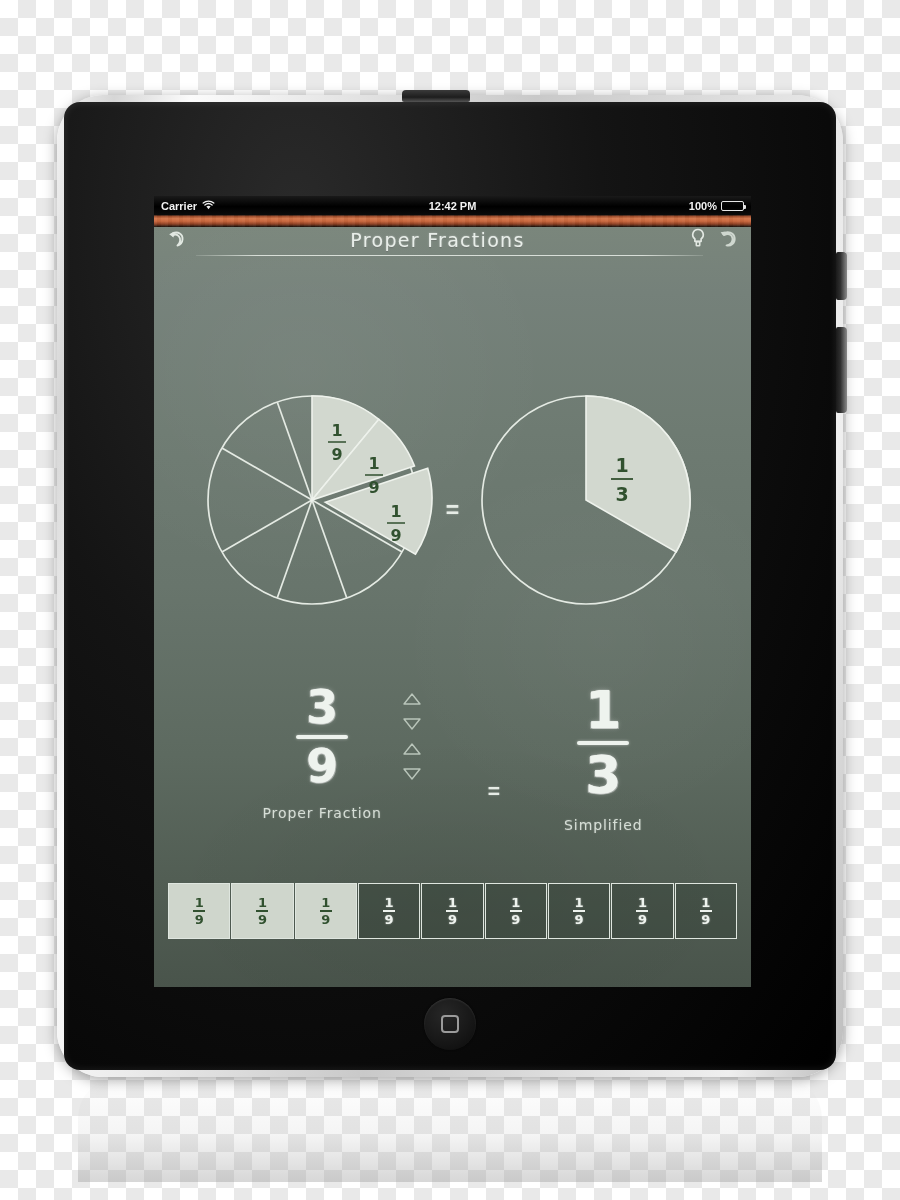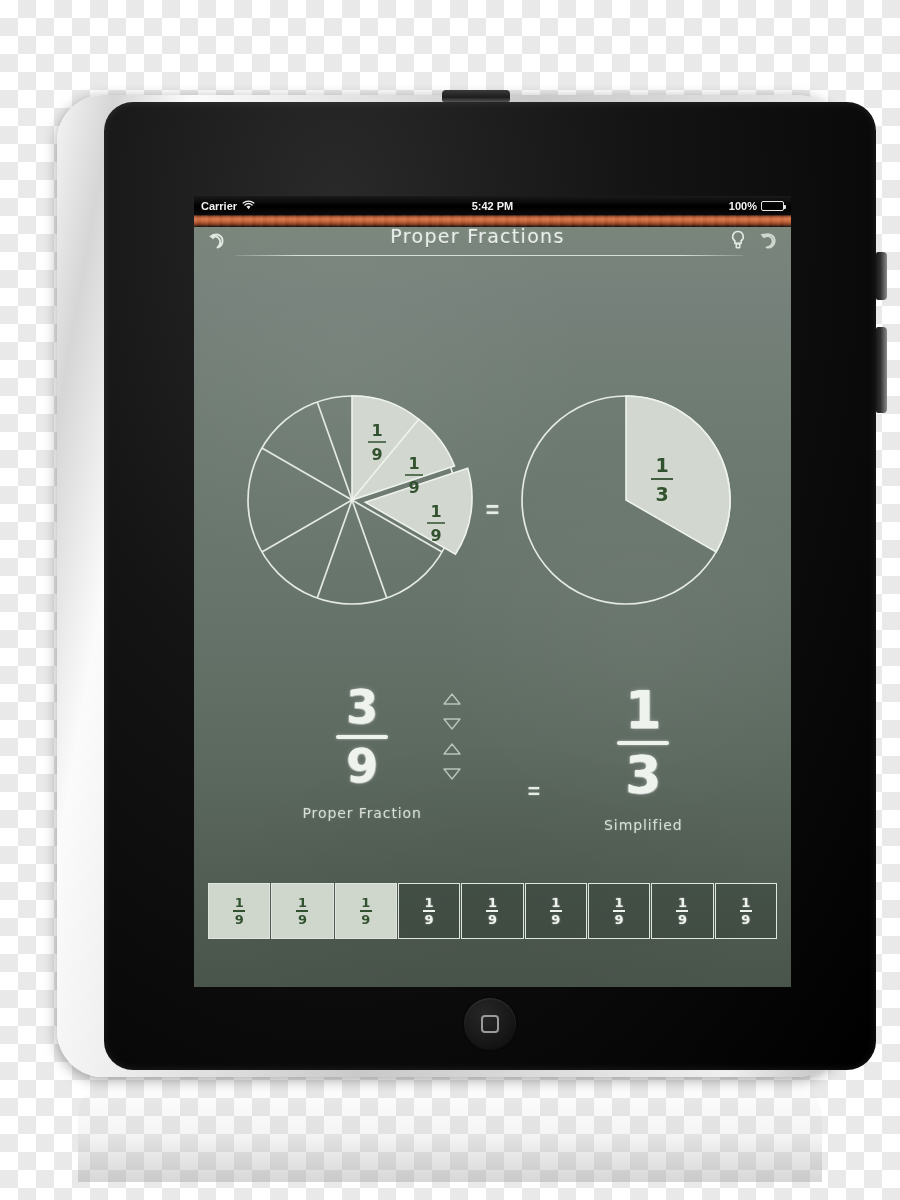--- a/index.html
+++ b/index.html
@@ -35,24 +35,23 @@
     border-radius: 46px;
     background: linear-gradient(100deg, #f4f4f4 0%, #d6d6d6 6%, #fbfbfb 14%, #c9c9c9 50%, #efefef 88%, #bdbdbd 100%);
     padding: 7px;
     box-shadow: 0 3px 14px rgba(0,0,0,0.35);
   }
 
   #bezel {
     position: relative;
     width: 100%;
     height: 100%;
-    border-radius: 29px;
+    border-radius: 16px;
     background: radial-gradient(ellipse at 30% 12%, #2a2a2a 0%, #141414 40%, #000000 100%);
     box-shadow: inset 0 0 8px rgba(255,255,255,0.10);
-    margin-left: 40px;
   }
 
   
   #power-button {
     position: absolute;
     top: -12px;
     left: 338px;
     width: 68px;
     height: 12px;
     border-radius: 4px 4px 2px 2px;
@@ -158,22 +157,22 @@
       rgba(0,0,0,0.06) 3px 7px,
       rgba(255,255,255,0.04) 7px 11px);
     opacity:.55;
   }
 
   
   #title-bar {
     position: absolute;
     top: 12px; left: 0; right: 0;
     height: 36px;
-    display: flex; align-items: flex-start;
-    padding: 0 10px;
+    display: flex; align-items: flex-end;
+    padding: 12px 10px;
   }
   #app-title {
     flex: 1;
     text-align: center;
     color: #e8eee9;
     font-family: "DejaVu Sans", sans-serif;
     font-size: 19px;
     letter-spacing: 1.3px;
     text-shadow: 0 0 2px rgba(255,255,255,0.45), 0 1px 1px rgba(0,0,0,0.25);
     margin-top: -2px;
@@ -329,21 +328,21 @@
           <div id="status-left">
             <span>Carrier</span>
             <span class="wifi-icon">
               <svg width="13" height="10" viewBox="0 0 13 10">
                 <path d="M6.5 9.2 L4.4 6.6 a3.4 3.4 0 0 1 4.2 0 Z" fill="#f0f0f0"></path>
                 <path d="M2.9 5.0 a5.6 5.6 0 0 1 7.2 0" stroke="#f0f0f0" stroke-width="1.3" fill="none" stroke-linecap="round"></path>
                 <path d="M1.2 3.0 a8.2 8.2 0 0 1 10.6 0" stroke="#f0f0f0" stroke-width="1.3" fill="none" stroke-linecap="round"></path>
               </svg>
             </span>
           </div>
-          <div id="status-center">5:42 PM</div>
+          <div id="status-center">12:42 PM</div>
           <div id="status-right">
             <span>100%</span>
             <span class="battery-shell">
               <span class="battery-fill"></span>
             </span>
           </div>
         </div>
 
         <div id="chalkboard">
 

